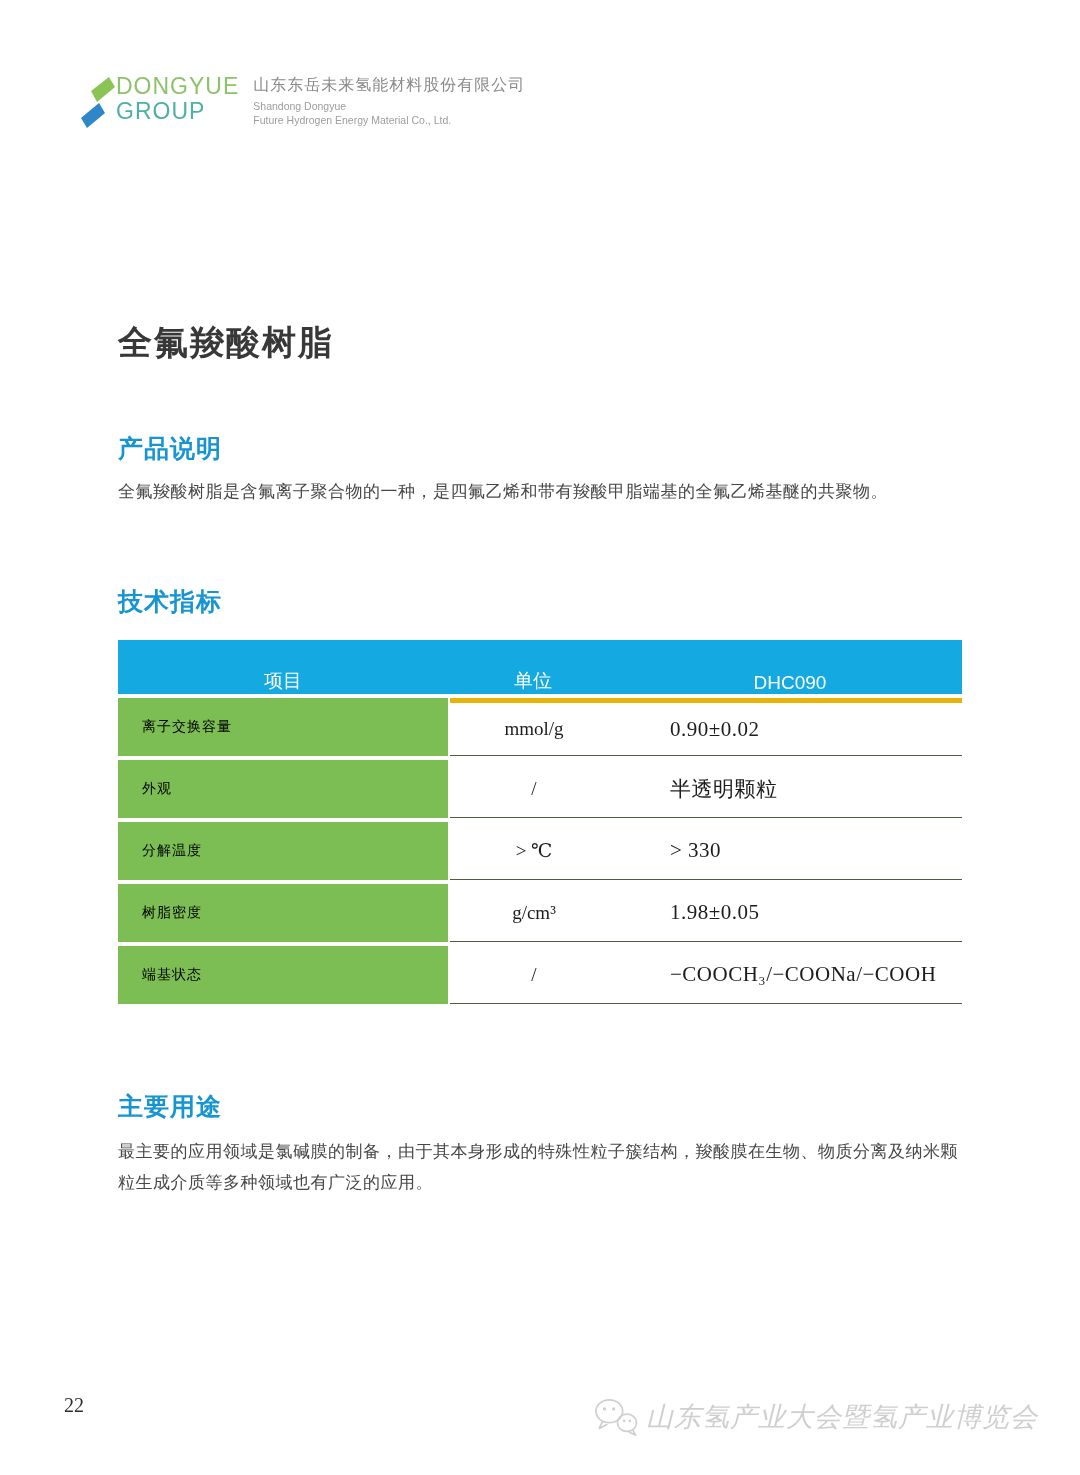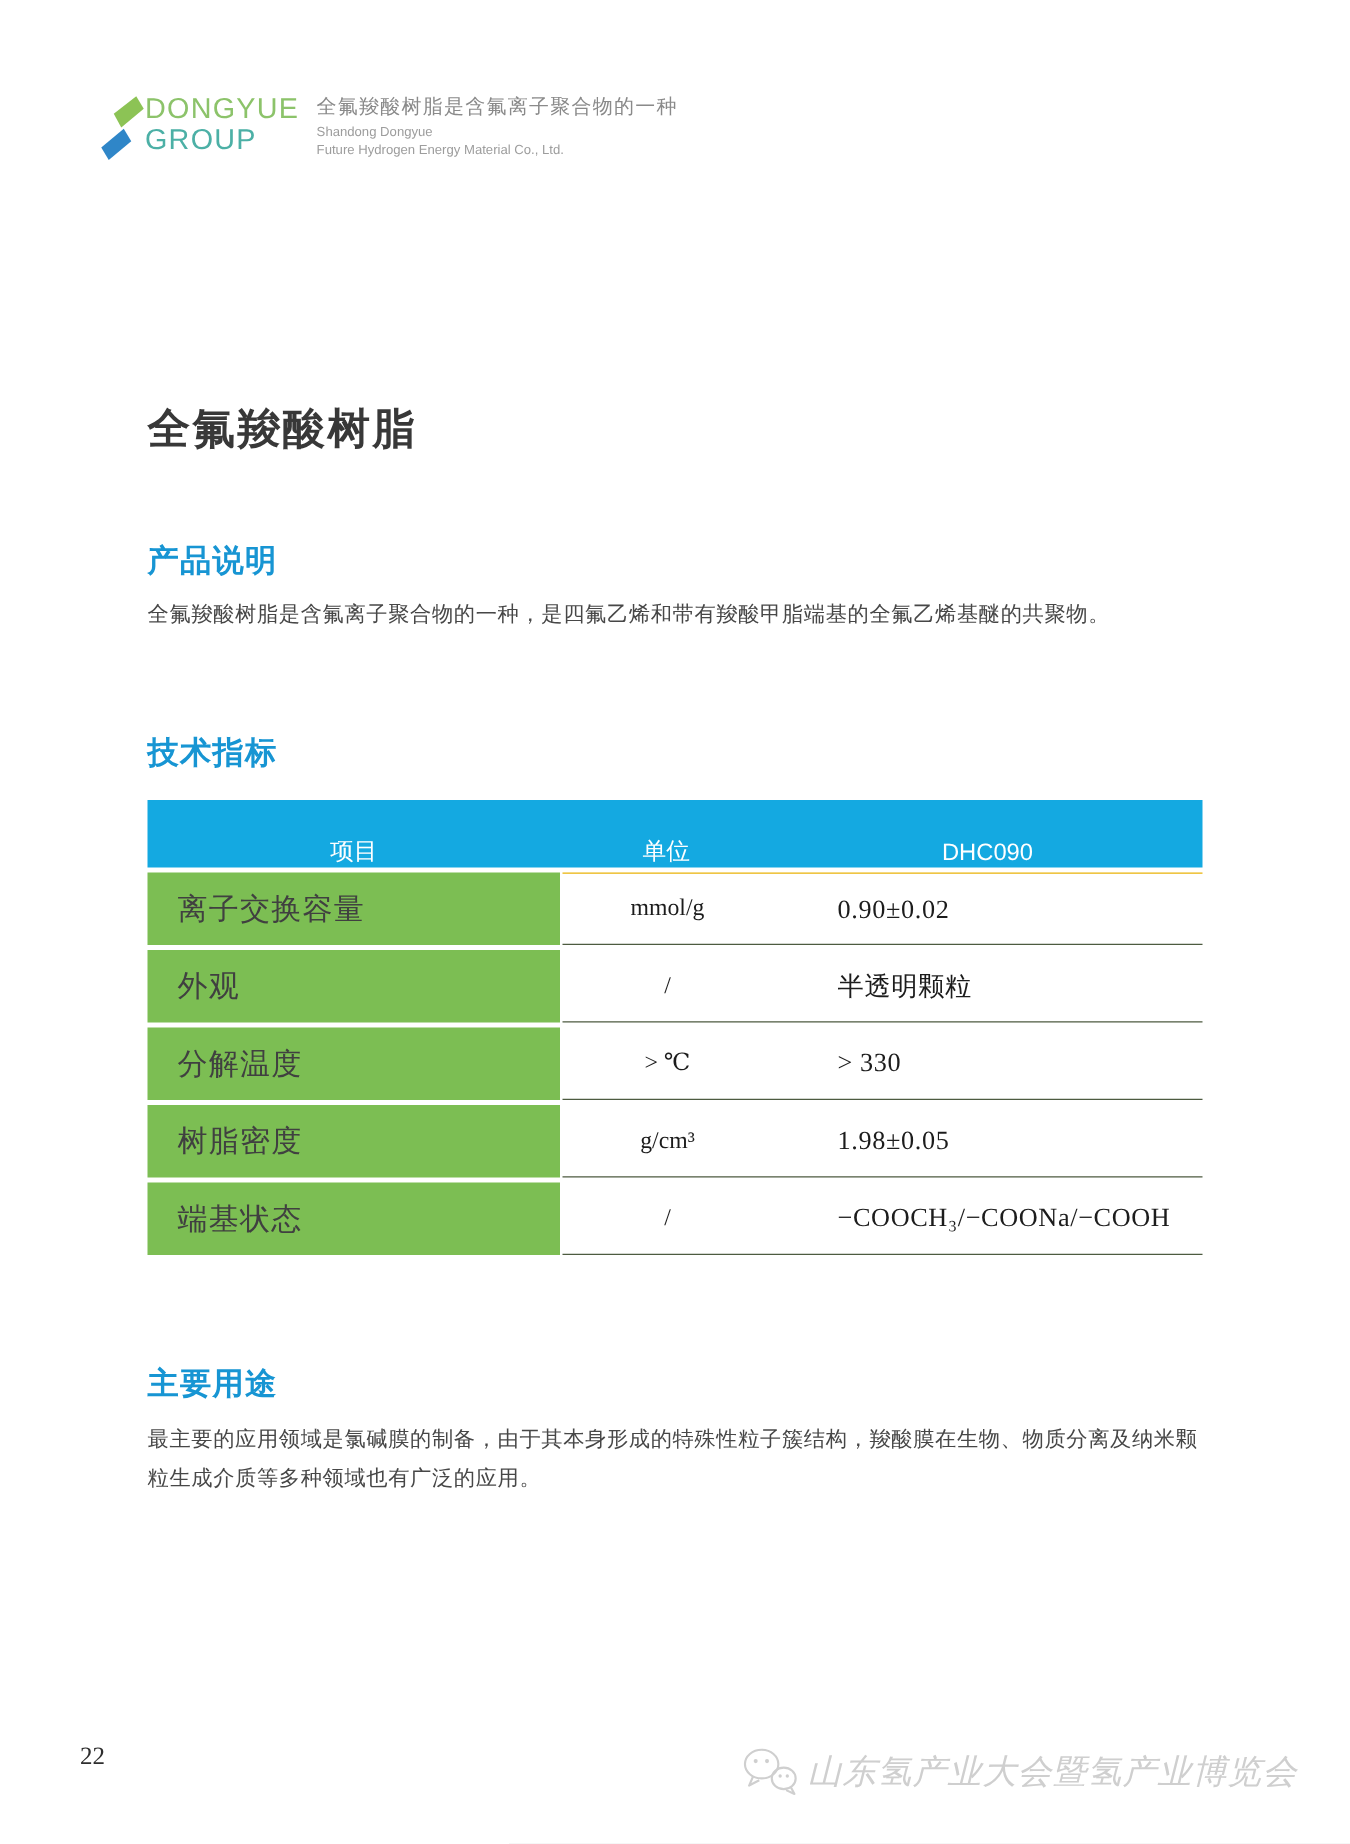--- a/index.html
+++ b/index.html
@@ -51,30 +51,30 @@
     display:flex; height:54px; background:#14a9e1;
     color:#ffffff; font-size:19px; align-items:flex-end;
   }
   .th { text-align:center; }
   .th-item { width:330px; }
   .th-unit { width:170px; }
   .th-val  { flex:1; }
 
   .trow { display:flex; height:58px; margin-top:4px; }
   .cell-item {
-    width:330px; background:#7cbe53; color:#404040;
-    font-size:24px; display:flex; align-items:center;
+    width:330px; background:#7cbe53; color:#000000;
+    font-size:14px; display:flex; align-items:center;
     padding-left:24px; box-sizing:border-box; letter-spacing:1px;text-align:right;
   }
   .cell-white {
     flex:1; display:flex; align-items:center;
     background:#ffffff; border-bottom:1px solid #4d5b40;
     margin-left:2px;
   }
-  .trow-first .cell-white { border-top:1px solid #eab308; }
+  .trow-first .cell-white { border-top:5px solid #eab308; }
   .serif { font-family:"Liberation Serif","DejaVu Serif",serif; color:#1c1c1c; }
   .cell-unit { width:168px; text-align:center; font-size:19px; }
   .cell-val  { flex:1; padding-left:52px; font-size:21px; letter-spacing:0.5px; }
 
   
   .page-number {
     position:absolute; left:64px; top:1394px;
     font-family:"Liberation Serif","DejaVu Serif",serif;
     font-size:20px; color:#2e2e2e;
   }
@@ -95,21 +95,21 @@
       <svg viewBox="0 0 36 54" width="36" height="54" aria-hidden="true">
         <polygon points="11,15 29,1 35,11 17,26" fill="#8cc355"></polygon>
         <polygon points="1,42 19,27 25,37 7,52" fill="#2f86c8"></polygon>
       </svg>
     </div>
     <div class="logo-text">
       <div class="logo-line1">DONGYUE</div>
       <div class="logo-line2">GROUP</div>
     </div>
     <div class="company">
-      <div class="company-cn">全氟羧酸树脂是含氟离子聚合物的一种</div>
+      <div class="company-cn">山东东岳未来氢能材料股份有限公司</div>
       <div class="company-en">Shandong Dongyue</div>
       <div class="company-en">Future Hydrogen Energy Material Co., Ltd.</div>
     </div>
   </header>
 
   <h1 class="doc-title">全氟羧酸树脂</h1>
 
   <h2 class="sec-heading sec-desc">产品说明</h2>
   <p class="body-text desc-text">全氟羧酸树脂是含氟离子聚合物的一种，是四氟乙烯和带有羧酸甲脂端基的全氟乙烯基醚的共聚物。</p>
 

